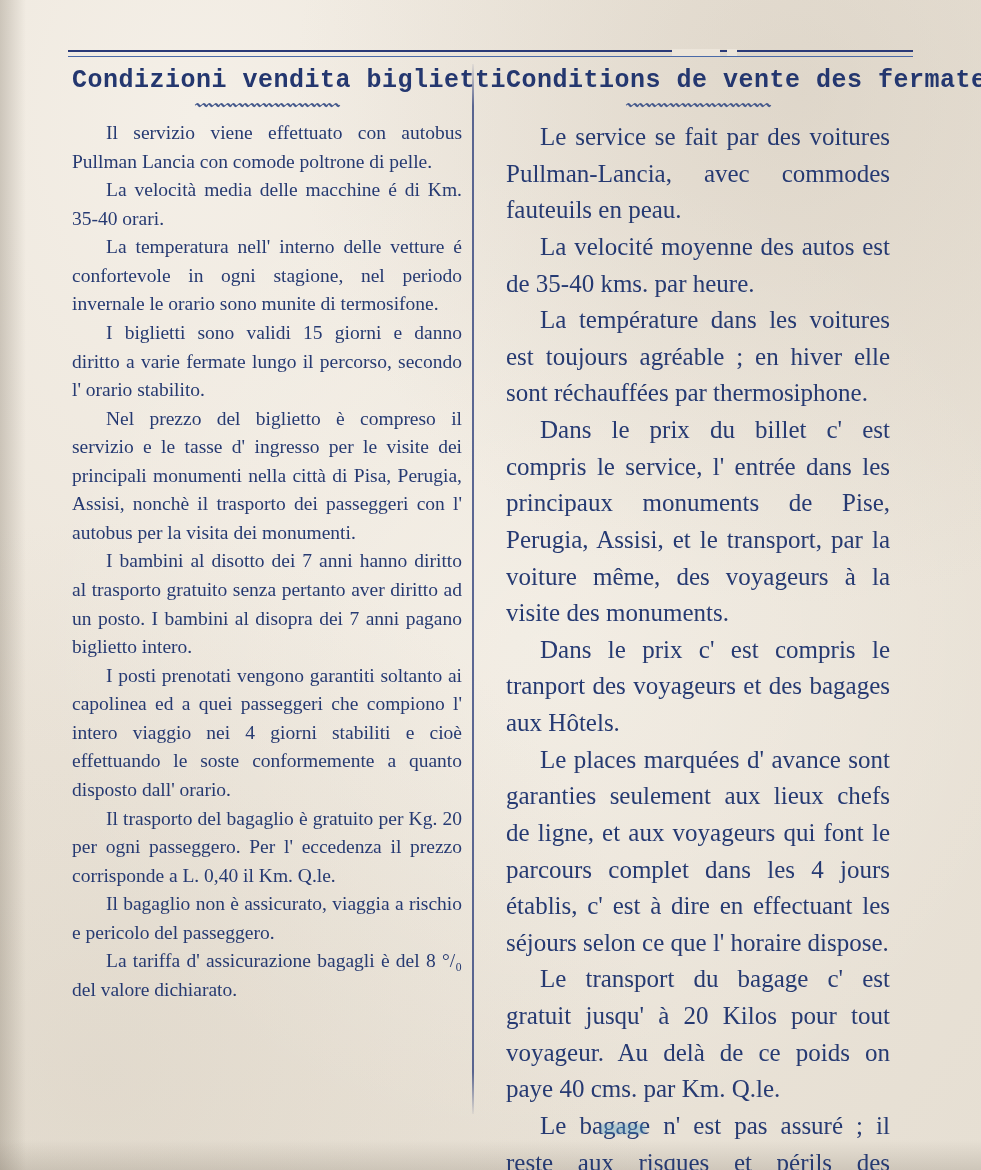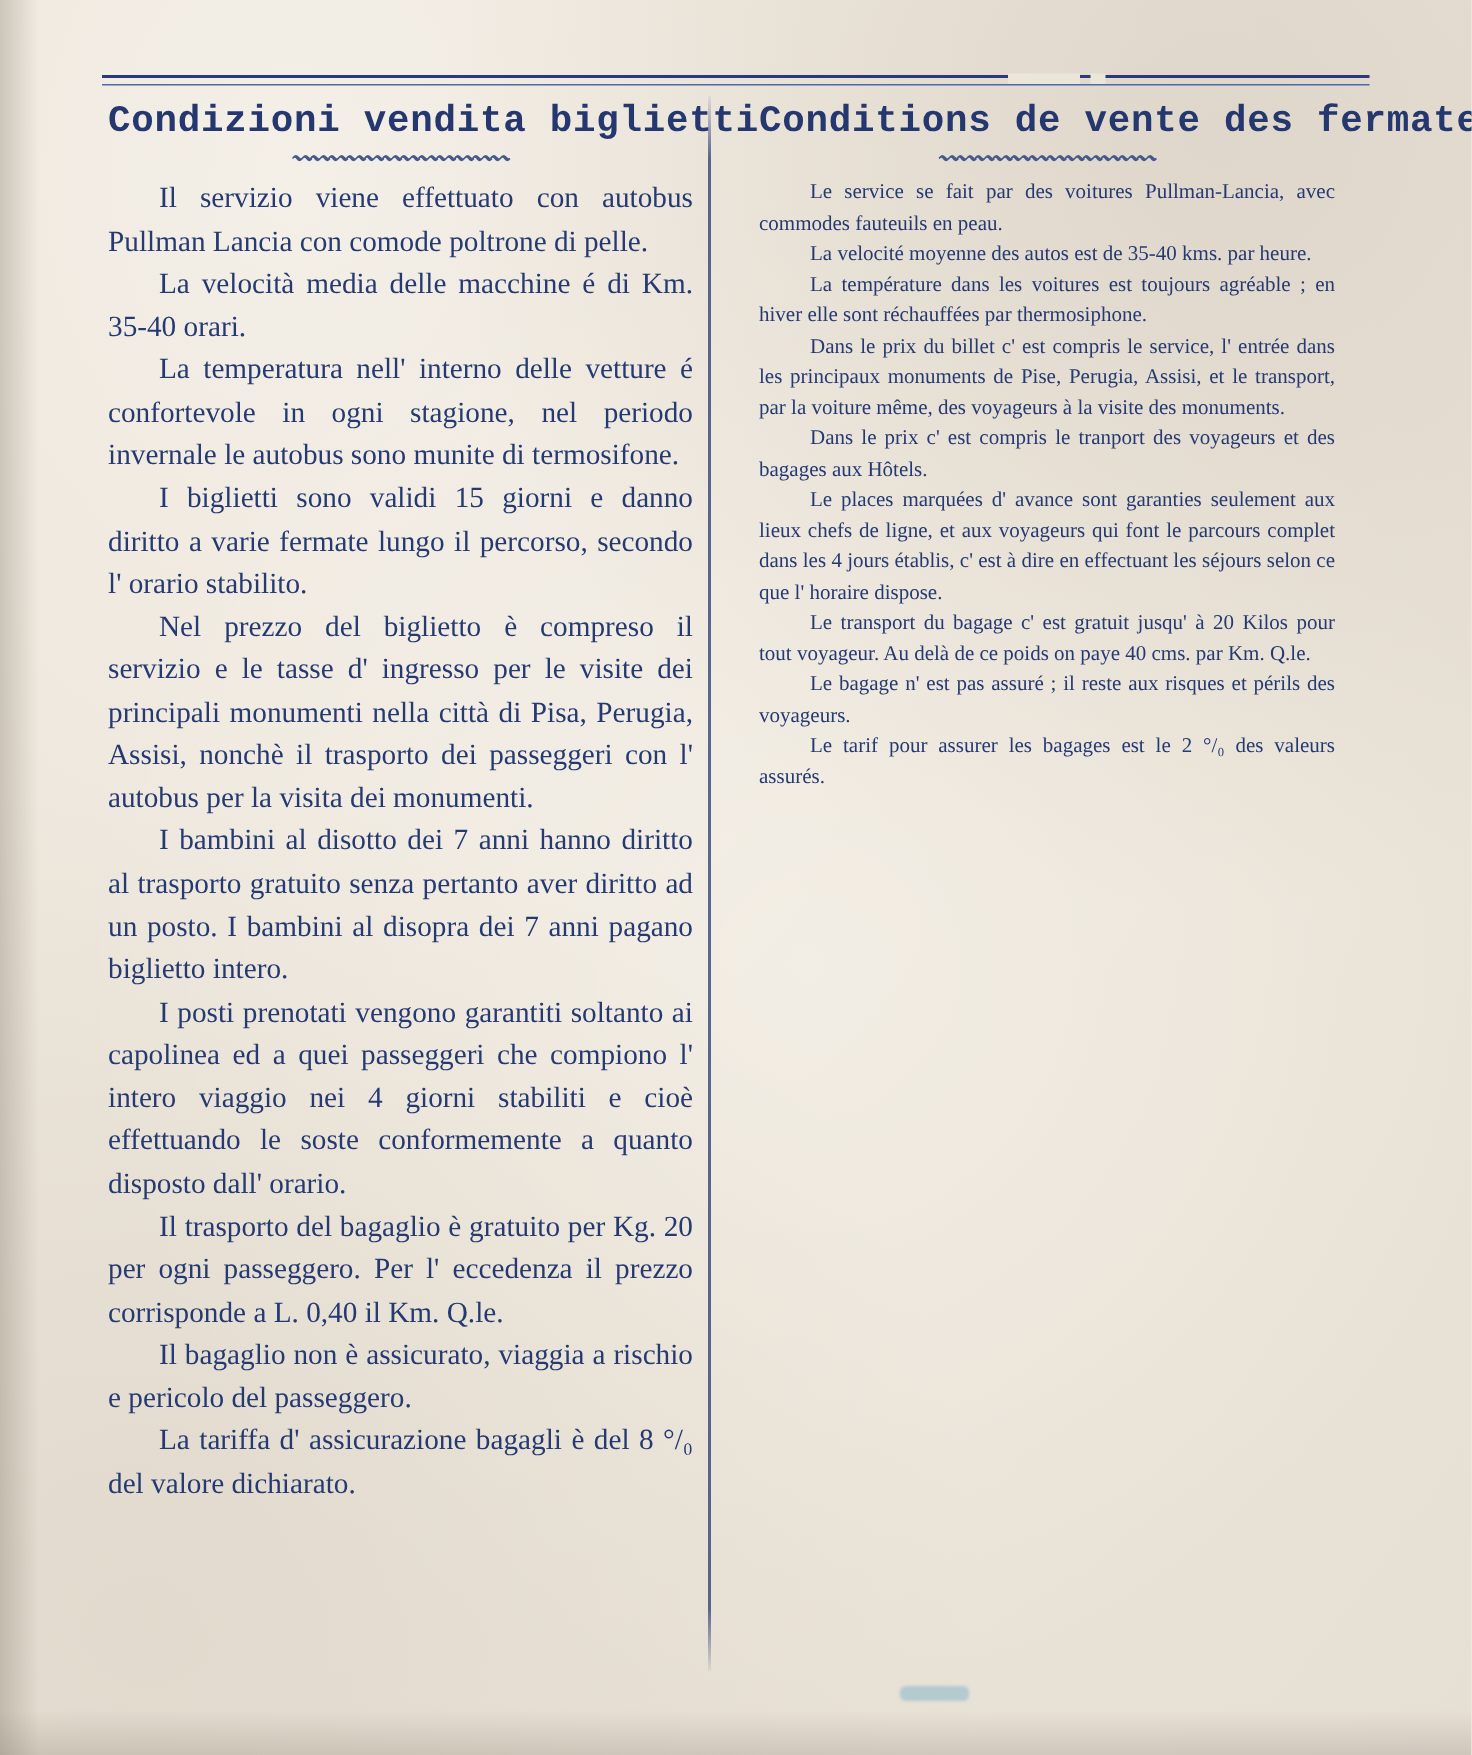--- a/index.html
+++ b/index.html
@@ -106,21 +106,21 @@
     margin: 0 0 0 0;
     font-size: 19.5px;
     line-height: 1.465;
     color: #263a72;
     text-align: justify;
     text-indent: 34px;
     text-justify: inter-word;
     font-family: "Liberation Serif", serif;
   }
   p.para.gap { }
-  .col-right p.para { font-size: 14px; }
+  .col-right p.para { font-size: 25px; }
   .scan-mark {
     position: absolute;
     left: 600px;
     top: 1124px;
     width: 46px;
     height: 10px;
     background: rgba(80,160,200,0.35);
     border-radius: 4px;
     filter: blur(1.2px);
   }
@@ -156,21 +156,21 @@
   <div class="columns">
 
     <div class="col col-left">
       <div class="heading-wrap">
         <h1 class="heading">Condizioni vendita biglietti</h1>
         <div class="squiggle">〰〰〰〰〰〰〰〰〰〰〰〰</div>
       </div>
       <div id="left-body">
           <p class="para">Il servizio viene effettuato con autobus Pullman Lancia con comode poltrone di pelle.</p>
           <p class="para">La velocità media delle macchine é di Km. 35-40 orari.</p>
-          <p class="para">La temperatura nell' interno delle vetture é confortevole in ogni stagione, nel periodo invernale le autobus sono munite di termosifone.</p>
+          <p class="para">La temperatura nell' interno delle vetture é confortevole in ogni stagione, nel periodo invernale le orario sono munite di termosifone.</p>
           <p class="para gap">I biglietti sono validi 15 giorni e danno diritto a varie fermate lungo il percorso, secondo l' orario stabilito.</p>
           <p class="para">Nel prezzo del biglietto è compreso il servizio e le tasse d' ingresso per le visite dei principali monumenti nella città di Pisa, Perugia, Assisi, nonchè il trasporto dei passeggeri con l' autobus per la visita dei monumenti.</p>
           <p class="para">I bambini al disotto dei 7 anni hanno diritto al trasporto gratuito senza pertanto aver diritto ad un posto. I bambini al disopra dei 7 anni pagano biglietto intero.</p>
           <p class="para gap">I posti prenotati vengono garantiti soltanto ai capolinea ed a quei passeggeri che compiono l' intero viaggio nei 4 giorni stabiliti e cioè effettuando le soste conformemente a quanto disposto dall' orario.</p>
           <p class="para gap">Il trasporto del bagaglio è gratuito per Kg. 20 per ogni passeggero. Per l' eccedenza il prezzo corrisponde a L. 0,40 il Km. Q.le.</p>
           <p class="para">Il bagaglio non è assicurato, viaggia a rischio e pericolo del passeggero.</p>
           <p class="para">La tariffa d' assicurazione bagagli è del 8 °/₀ del valore dichiarato.</p>
         </div>
     </div>
 

